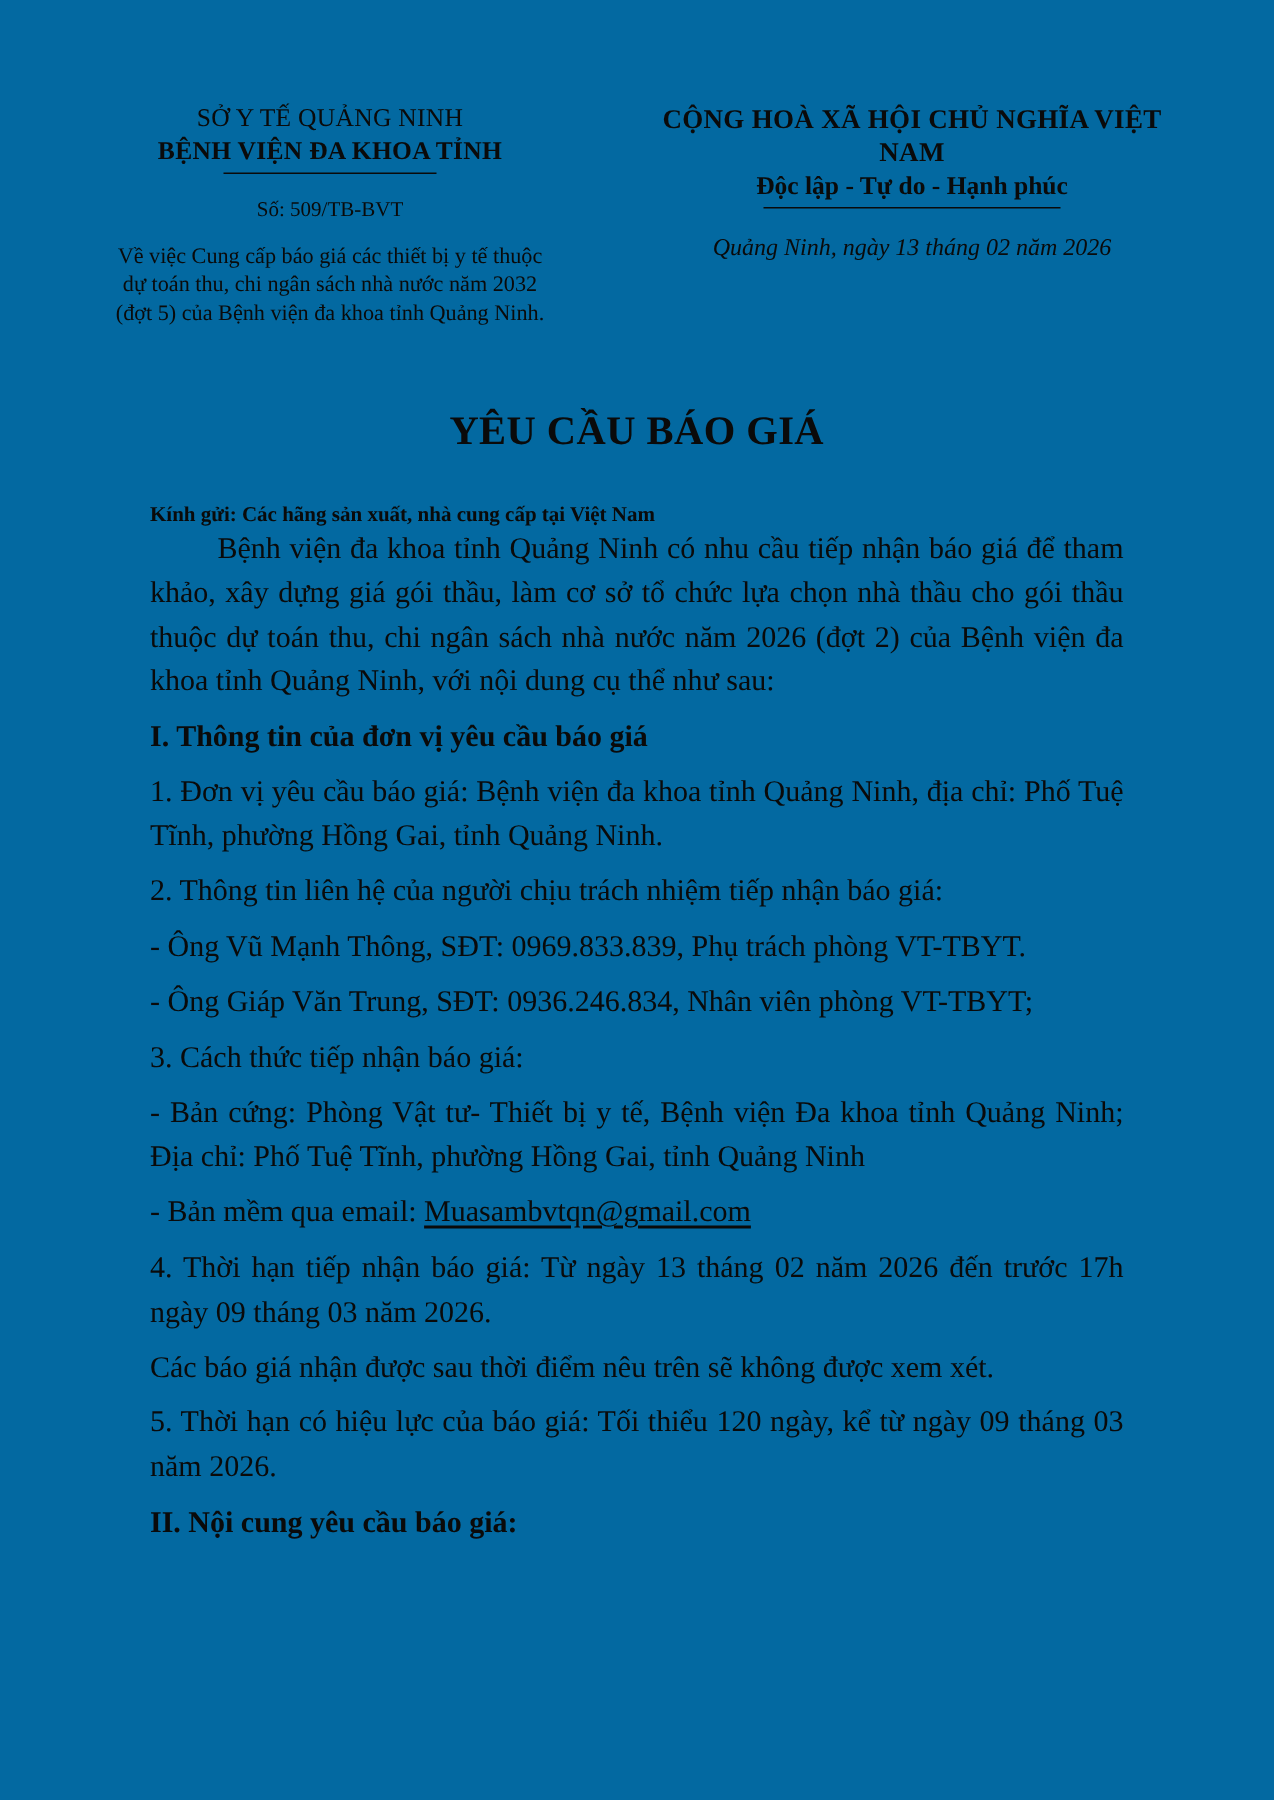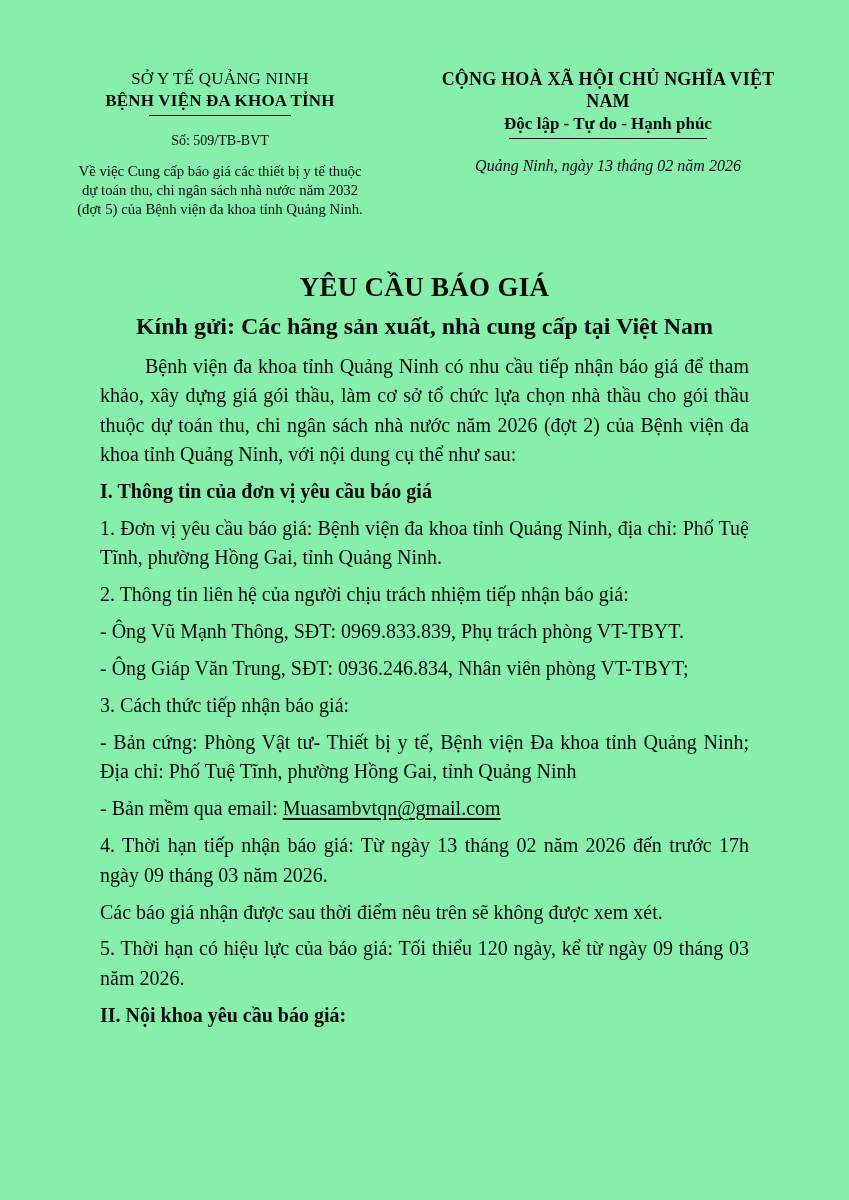--- a/index.html
+++ b/index.html
@@ -6,21 +6,21 @@
   body{
     background:#ffffff;
     font-family:"Liberation Serif","DejaVu Serif",serif;
     color:#0a0a0a;
     -webkit-font-smoothing:antialiased;
   }
   .page{
     position:relative;
     width:849px;
     height:1200px;
-    background:#86efac;
+    background:#0369a1;
     overflow:hidden;
   }
   
   .col-left{
     position:absolute;
     top:68px; left:50px; width:340px;
     text-align:center;
   }
   .org-parent{font-size:17px; line-height:22px; letter-spacing:.2px;}
   .org-name{font-size:17px; line-height:22px; font-weight:bold; letter-spacing:.2px;}
@@ -36,22 +36,22 @@
   .national-motto{font-size:17px; line-height:22px; font-weight:bold; margin-top:1px;}
   .rule-right{width:198px; border:0; border-top:1.6px solid #0a0a0a; margin:3px auto 0;}
   .place-date{font-size:16px; line-height:22px; font-style:italic; margin-top:16px;}
   
   .doc-title{
     position:absolute; top:274px; left:100px; width:649px;
     text-align:center; font-size:27px; font-weight:bold; line-height:26px;
     letter-spacing:.3px;
   }
   .salutation{
-    position:absolute; top:314px; left:100px; width:649px;
-    text-align:center; font-size:24px; font-weight:bold; line-height:24px;
+    position:absolute; top:332px; left:100px; width:649px;
+    text-align:left; font-size:14px; font-weight:bold; line-height:24px;
   }
   
   .body-text{
     position:absolute; top:352px; left:100px; width:649px;
     font-size:20px; line-height:29.4px; text-align:justify;
   }
   .body-text p{margin:0 0 7.5px 0;}
   .body-text p.indent{text-indent:45px;}
   .sec-heading{font-weight:bold; margin-top:4px !important;}
   .sec-heading-2{font-weight:bold; margin-top:2px !important;}
@@ -104,16 +104,16 @@
     <p>
       <span>- Bản mềm qua email: </span><span class="u">Muasambvtqn@gmail.com</span>
     </p>
 
     <p>4. Thời hạn tiếp nhận báo giá: Từ ngày 13 tháng 02 năm 2026 đến trước 17h ngày 09 tháng 03 năm 2026.</p>
 
     <p>Các báo giá nhận được sau thời điểm nêu trên sẽ không được xem xét.</p>
 
     <p>5. Thời hạn có hiệu lực của báo giá: Tối thiểu 120 ngày, kể từ ngày 09 tháng 03 năm 2026.</p>
 
-    <p class="sec-heading-2">II. Nội khoa yêu cầu báo giá:</p>
+    <p class="sec-heading-2">II. Nội cung yêu cầu báo giá:</p>
   </div>
 
 </div>
 
 </body></html>

